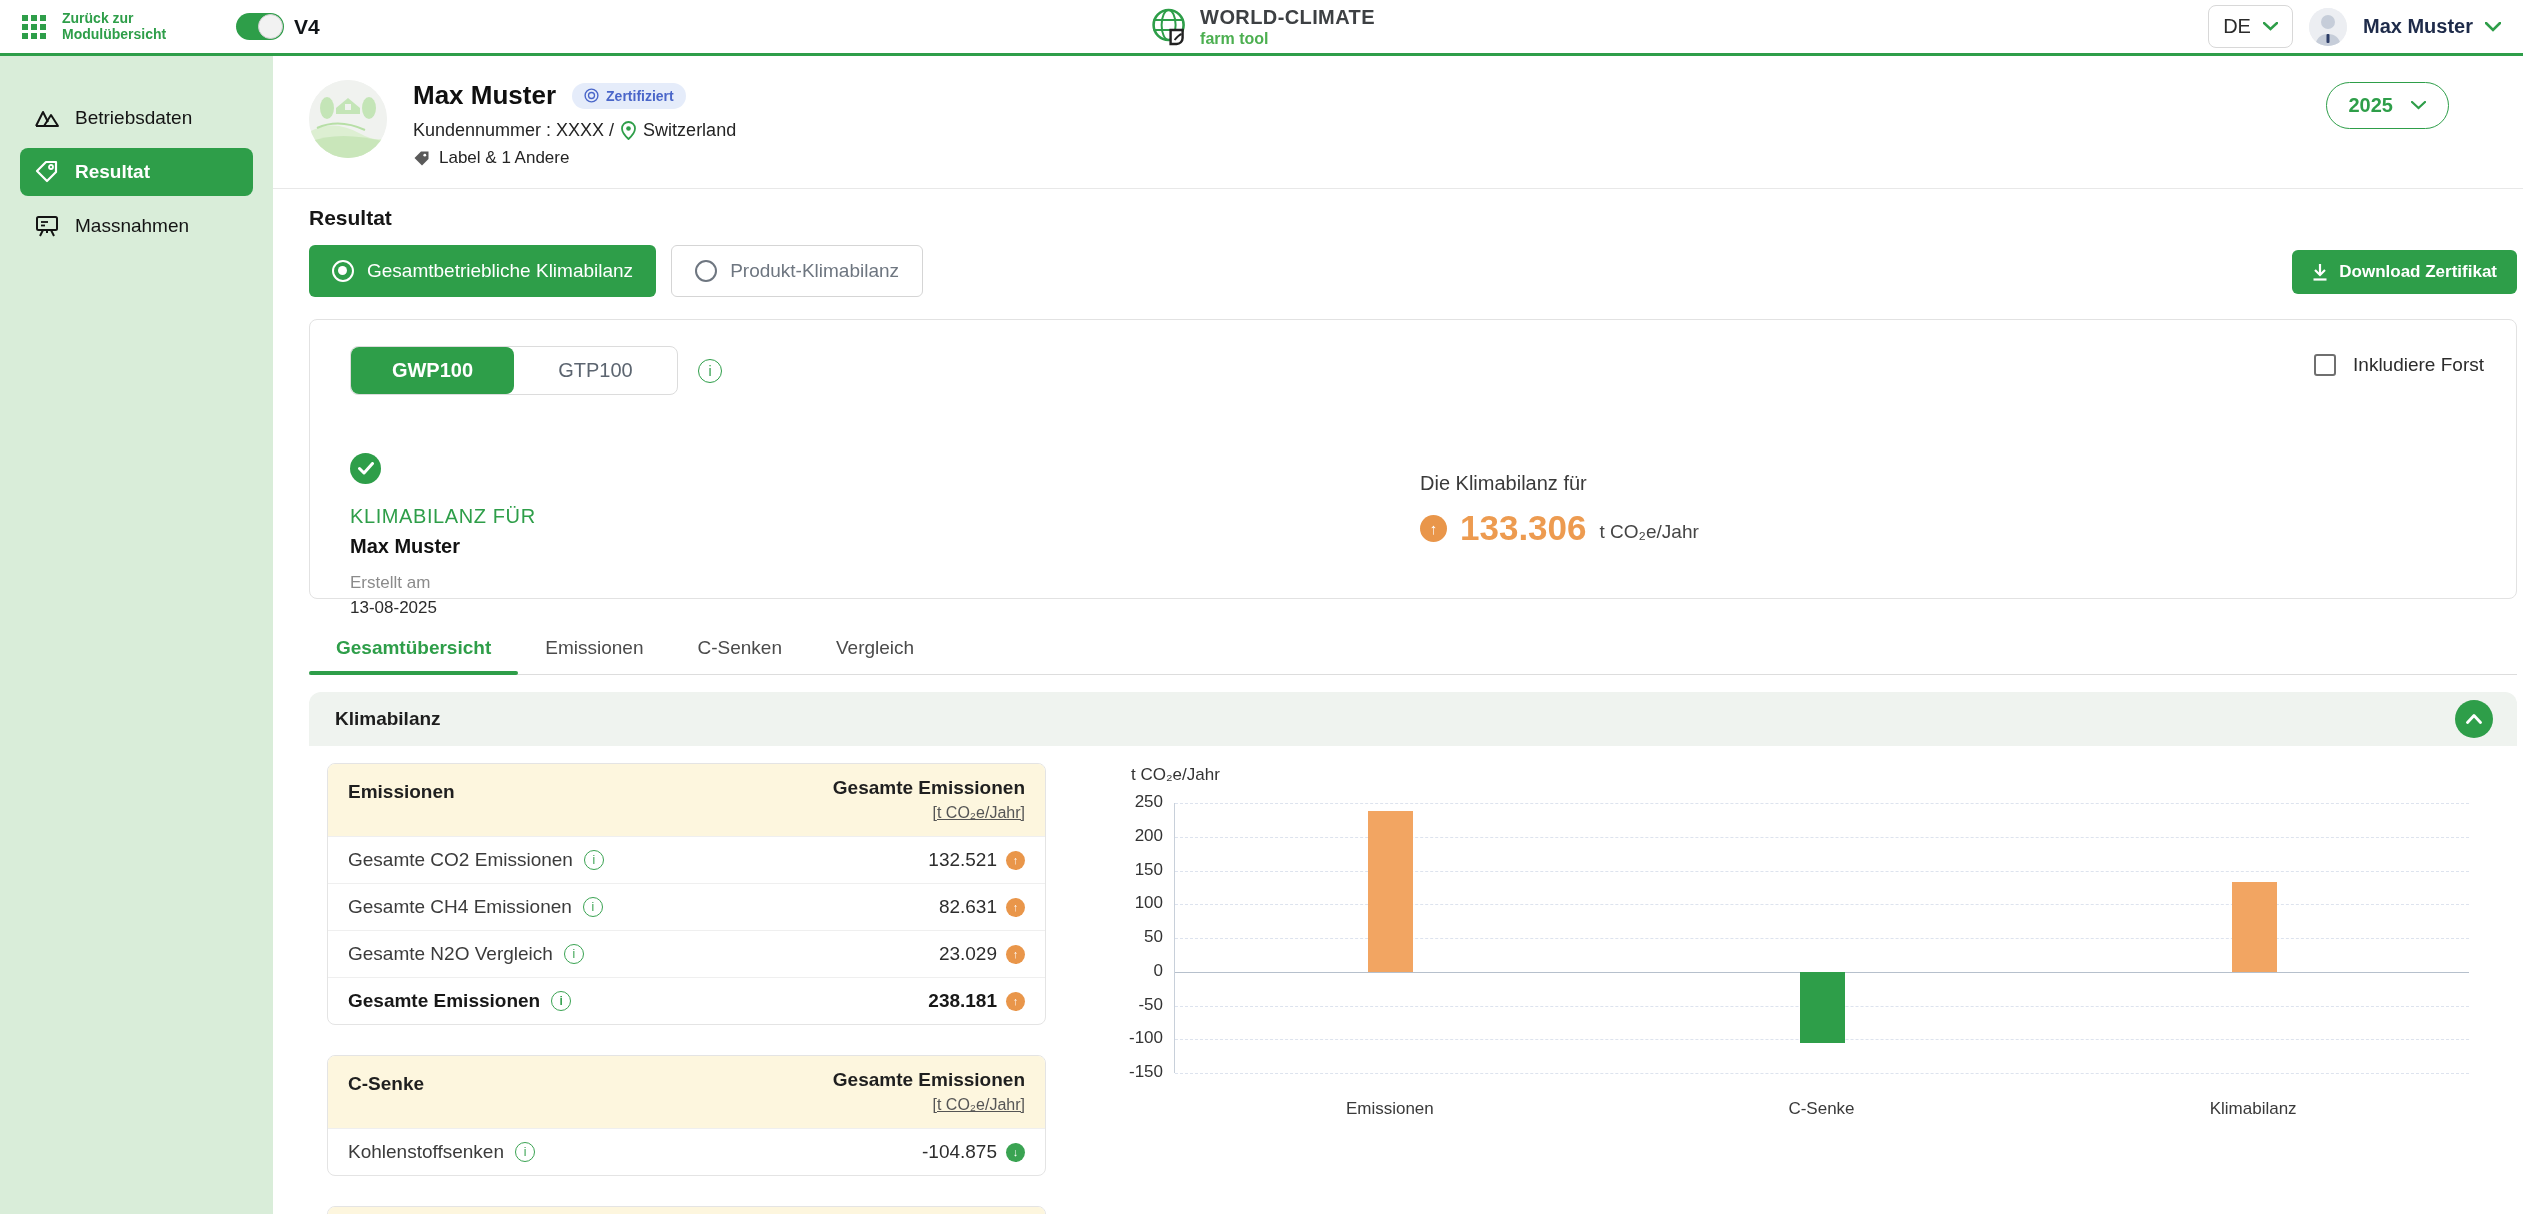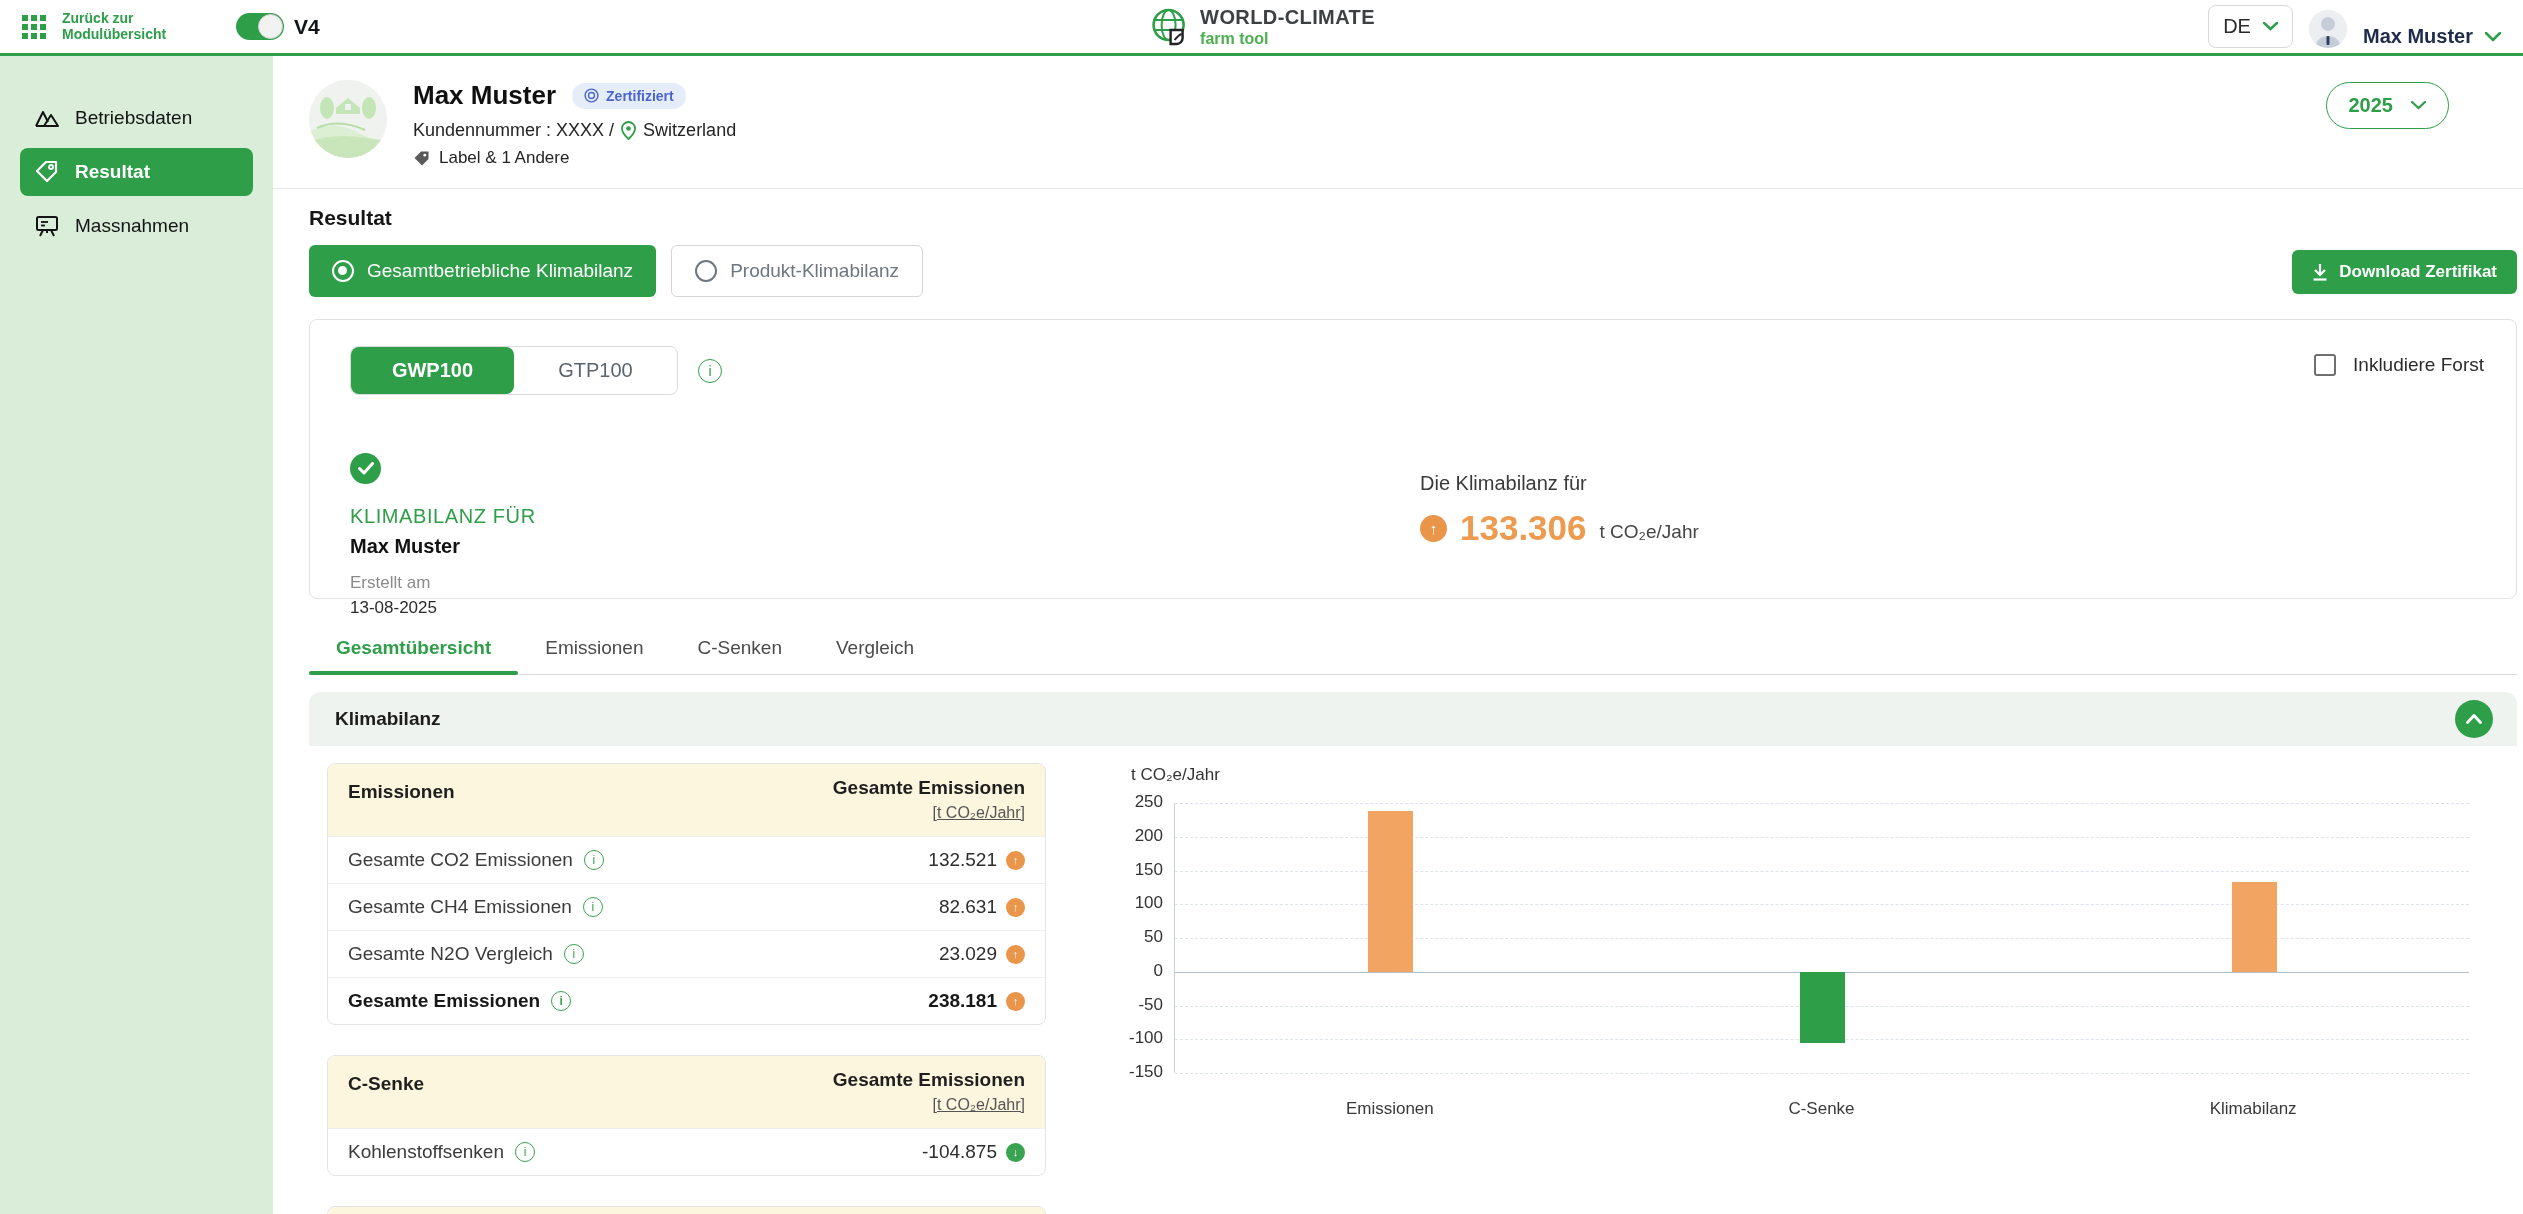--- a/index.html
+++ b/index.html
@@ -18,21 +18,21 @@
                width: 160px; text-decoration: none; cursor: pointer; }
   .toggle { width: 48px; height: 27px; background:#2e9e49; border-radius: 14px;
             position: relative; display:inline-block; cursor:pointer; }
   .toggle .knob { position:absolute; right:1px; top:1px; width:25px; height:25px;
                   background:#f2f2f2; border:1px solid #cfcfcf; border-radius:50%; }
   .vlabel { font-weight: bold; font-size: 21px; color:#101418; margin-left: -4px; }
   .tb-center { position:absolute; left:50%; transform:translateX(-50%); display:flex;
                align-items:flex-end; gap:10px; }
   .logo-title { font-size: 20px; font-weight: bold; color:#3d4043; letter-spacing:.4px; }
   .logo-sub { font-size: 16px; font-weight: bold; color:#4caf50; margin-top:1px; }
-  .tb-right { margin-left:auto; display:flex; align-items:flex-end; gap:16px; }
+  .tb-right { margin-left:auto; display:flex; align-items:center; gap:16px; }
   .lang-select { display:flex; align-items:center; gap:12px; border:1px solid #d8d8d8;
                  border-radius:8px; padding:9px 14px; cursor:pointer; font-size:20px; color:#2b2b2b; }
   .avatar-person { width:38px; height:38px; border-radius:50%; background:#eceef2; overflow:hidden; cursor:pointer; }
   .user-menu { display:flex; align-items:center; gap:12px; cursor:pointer; }
   .user-name { font-size: 20px; font-weight:bold; color:#1e2b4a; }
 
   
   .page-body { display:flex; height: 1158px; }
   .sidebar { width: 273px; background:#d9edd9; padding-top: 32px; flex-shrink:0; }
   .side-item { display:flex; align-items:center; gap:15px; margin: 6px 20px;

